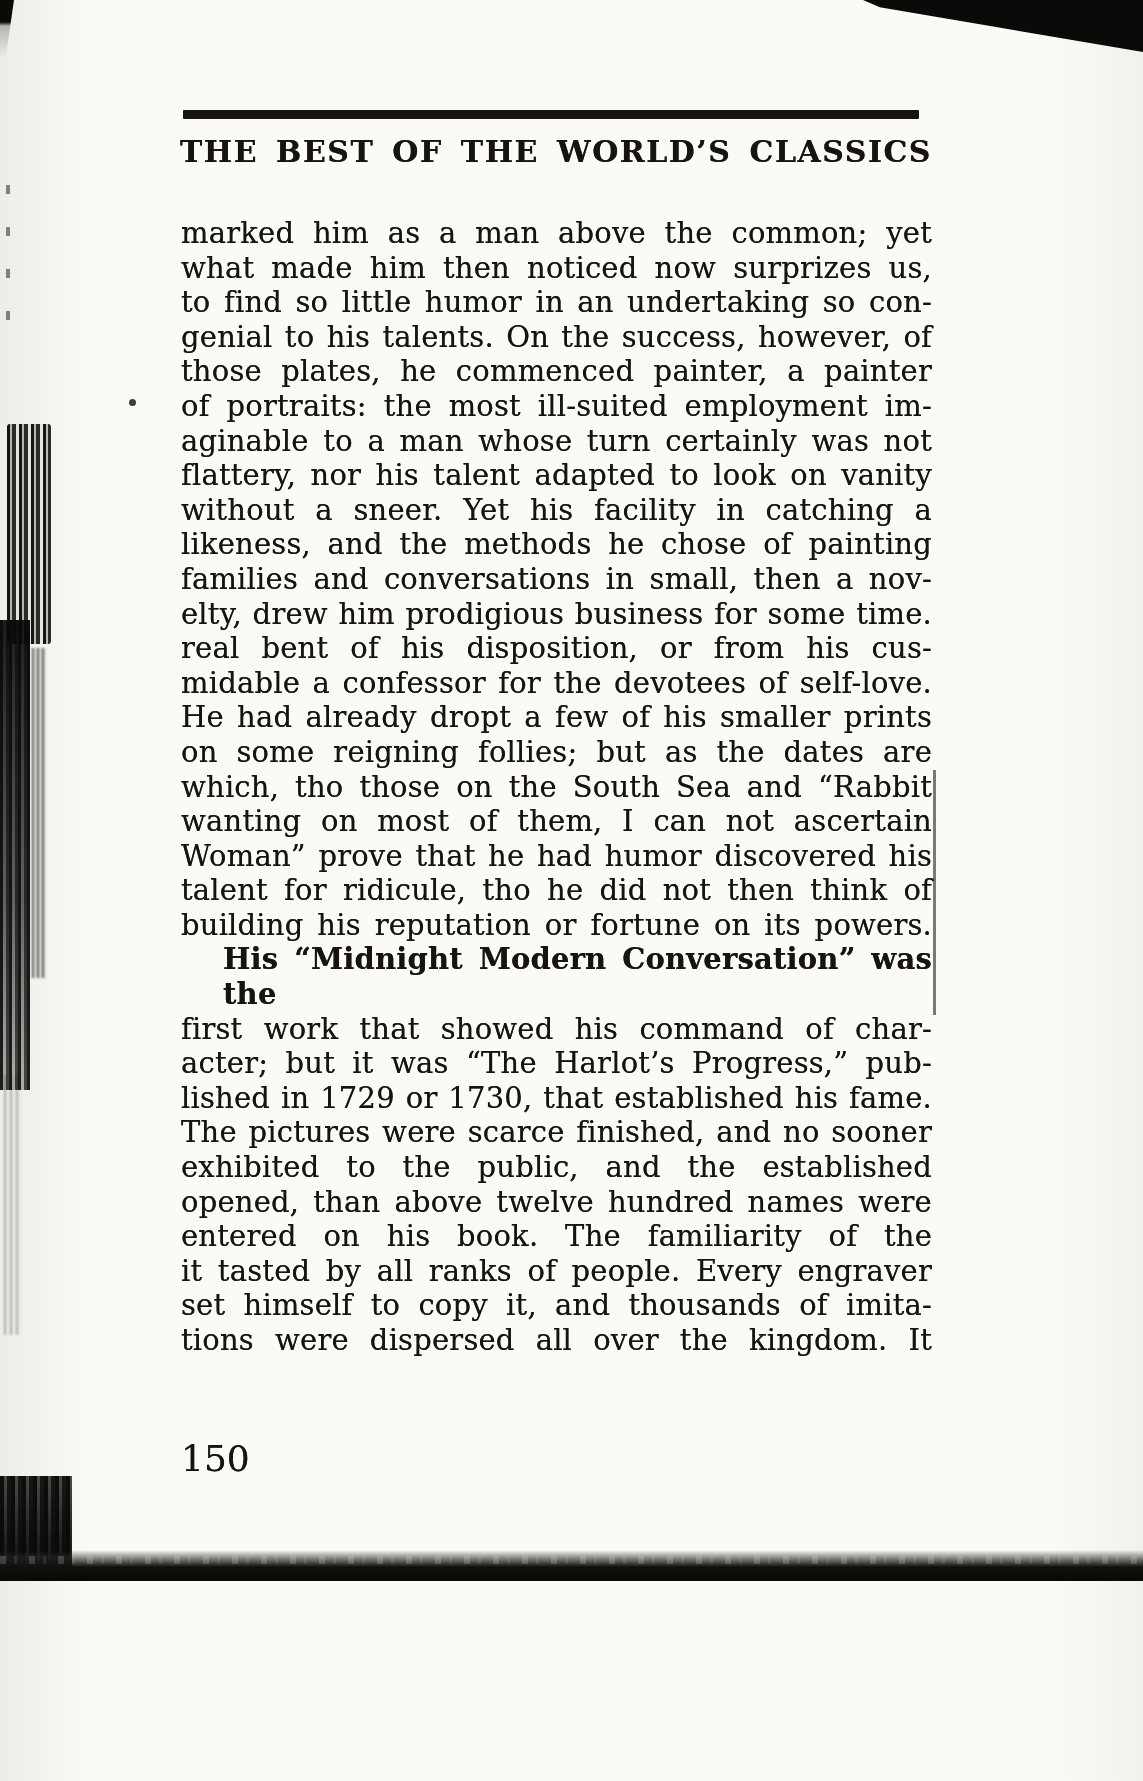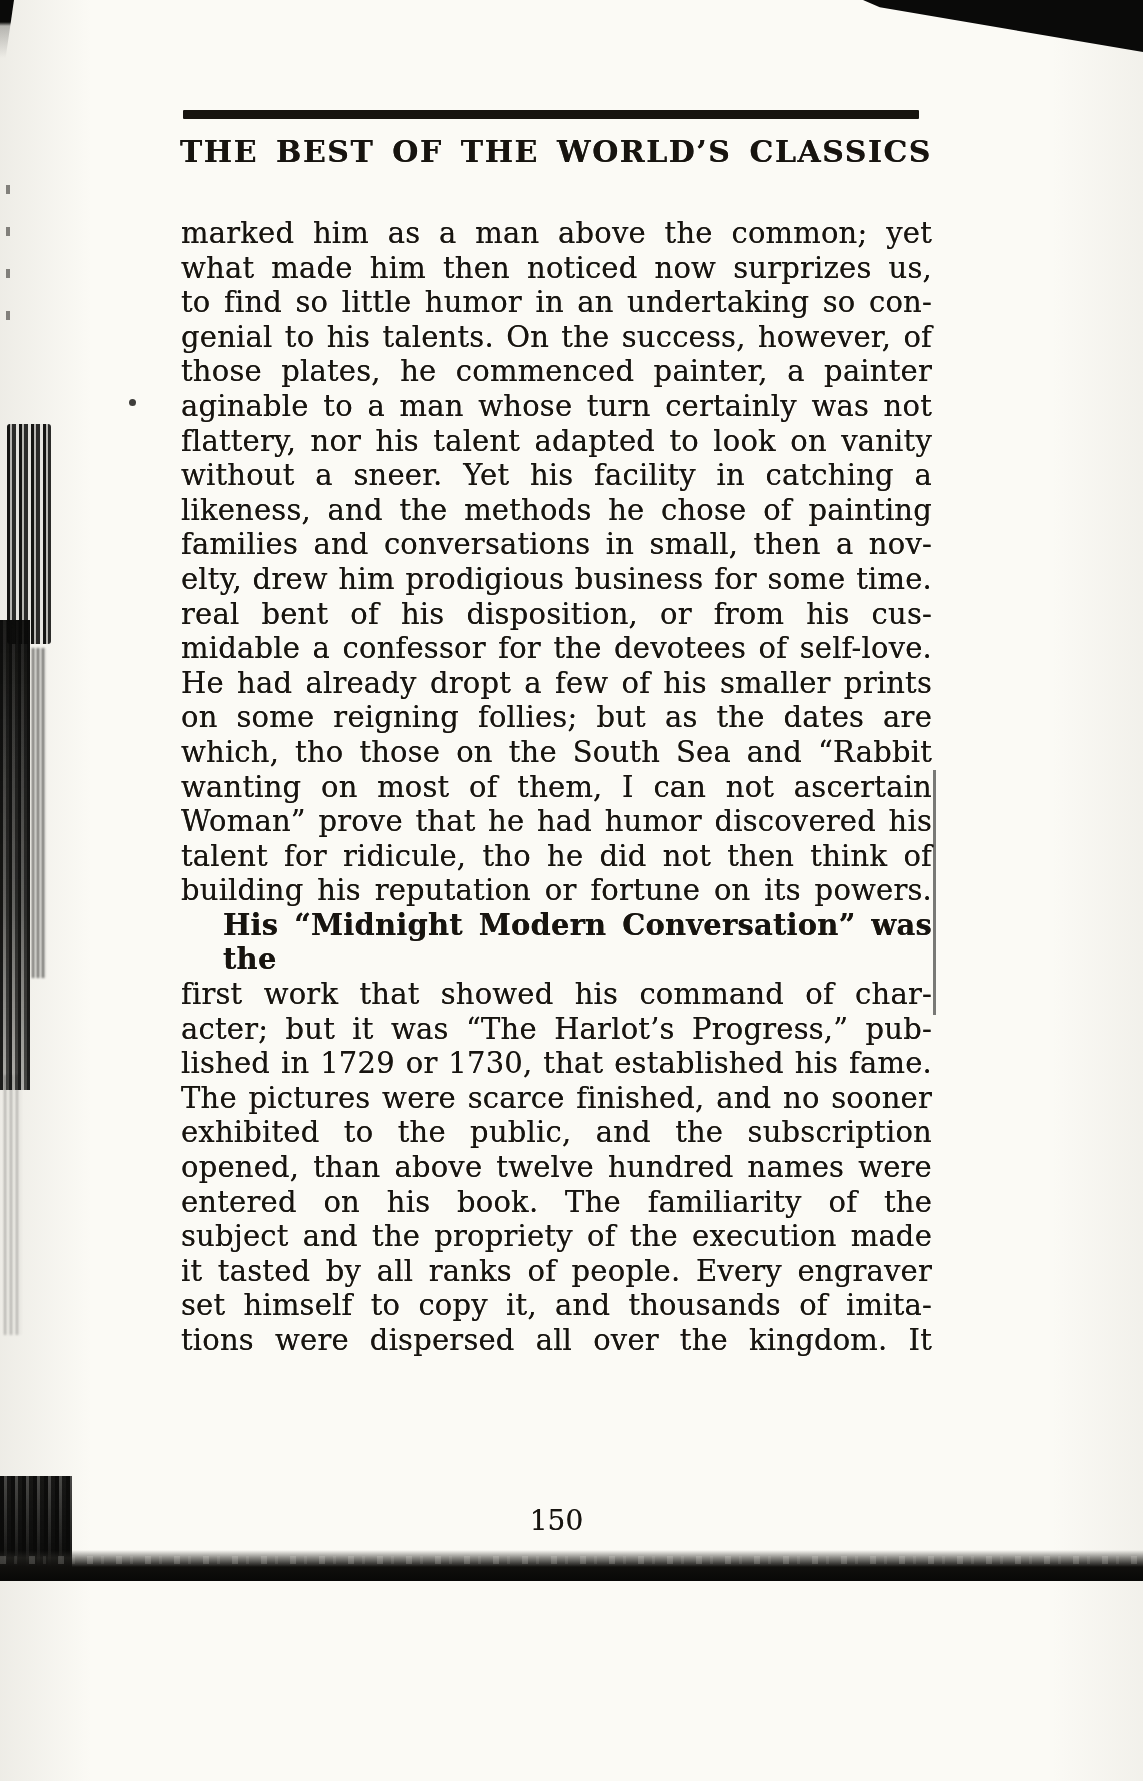--- a/index.html
+++ b/index.html
@@ -34,22 +34,22 @@
     font-size:29px; line-height:34.6px;
   }
   .line {
     text-align:justify; text-align-last:justify; text-justify:inter-word;
     letter-spacing:0.2px;
     text-shadow:0 0 0.5px rgba(20,18,15,0.75);
     white-space:normal;
   }
   .line.indent { padding-left:42px;font-weight:bold; }
   .page-number {
-    position:absolute; left:181px; top:1504px; width:751px;
-    text-align:center; font-size:28px;
+    position:absolute; left:181px; top:1438px; width:751px;
+    font-size:36px;
     text-shadow:0 0 0.5px rgba(20,18,15,0.75);
   }
 
   
   .artifact { position:absolute; pointer-events:none; }
   .corner-wedge-top-right {
     top:0; right:0; width:280px; height:52px;
     background:#0a0a09;
     clip-path: polygon(0 0, 100% 0, 100% 100%, 6% 14%);
   }
@@ -121,20 +121,21 @@
 
   <div class="page-header">THE BEST OF THE WORLD’S CLASSICS</div>
 
   <div class="body-text" id="body-text">
       <div class="paragraph">
         <div class="line">marked him as a man above the common; yet</div>
         <div class="line">what made him then noticed now surprizes us,</div>
         <div class="line">to find so little humor in an undertaking so con-</div>
         <div class="line">genial to his talents.  On the success, however, of</div>
         <div class="line">those plates, he commenced painter, a painter</div>
+        <div class="line">of portraits: the most ill-suited employment im-</div>
         <div class="line">aginable to a man whose turn certainly was not</div>
         <div class="line">flattery, nor his talent adapted to look on vanity</div>
         <div class="line">without a sneer.  Yet his facility in catching a</div>
         <div class="line">likeness, and the methods he chose of painting</div>
         <div class="line">families and conversations in small, then a nov-</div>
         <div class="line">elty, drew him prodigious business for some time.</div>
         <div class="line">real bent of his disposition, or from his cus-</div>
         <div class="line">midable a confessor for the devotees of self-love.</div>
         <div class="line">He had already dropt a few of his smaller prints</div>
         <div class="line">on some reigning follies; but as the dates are</div>
@@ -143,24 +144,23 @@
         <div class="line">Woman” prove that he had humor discovered his</div>
         <div class="line">talent for ridicule, tho he did not then think of</div>
         <div class="line">building his reputation or fortune on its powers.</div>
       </div>
       <div class="paragraph">
         <div class="line indent">His “Midnight Modern Conversation” was the</div>
         <div class="line">first work that showed his command of char-</div>
         <div class="line">acter; but it was “The Harlot’s Progress,” pub-</div>
         <div class="line">lished in 1729 or 1730, that established his fame.</div>
         <div class="line">The pictures were scarce finished, and no sooner</div>
-        <div class="line">exhibited to the public, and the subscription</div>
+        <div class="line">exhibited to the public, and the established</div>
         <div class="line">opened, than above twelve hundred names were</div>
         <div class="line">entered on his book.  The familiarity of the</div>
-        <div class="line">subject and the propriety of the execution made</div>
         <div class="line">it tasted by all ranks of people.  Every engraver</div>
         <div class="line">set himself to copy it, and thousands of imita-</div>
         <div class="line">tions were dispersed all over the kingdom.  It</div>
       </div>
     </div>
 
   <div class="page-number">150</div>
 
   <div class="artifact corner-wedge-top-right"></div>
   <div class="artifact corner-mark-top-left"></div>

